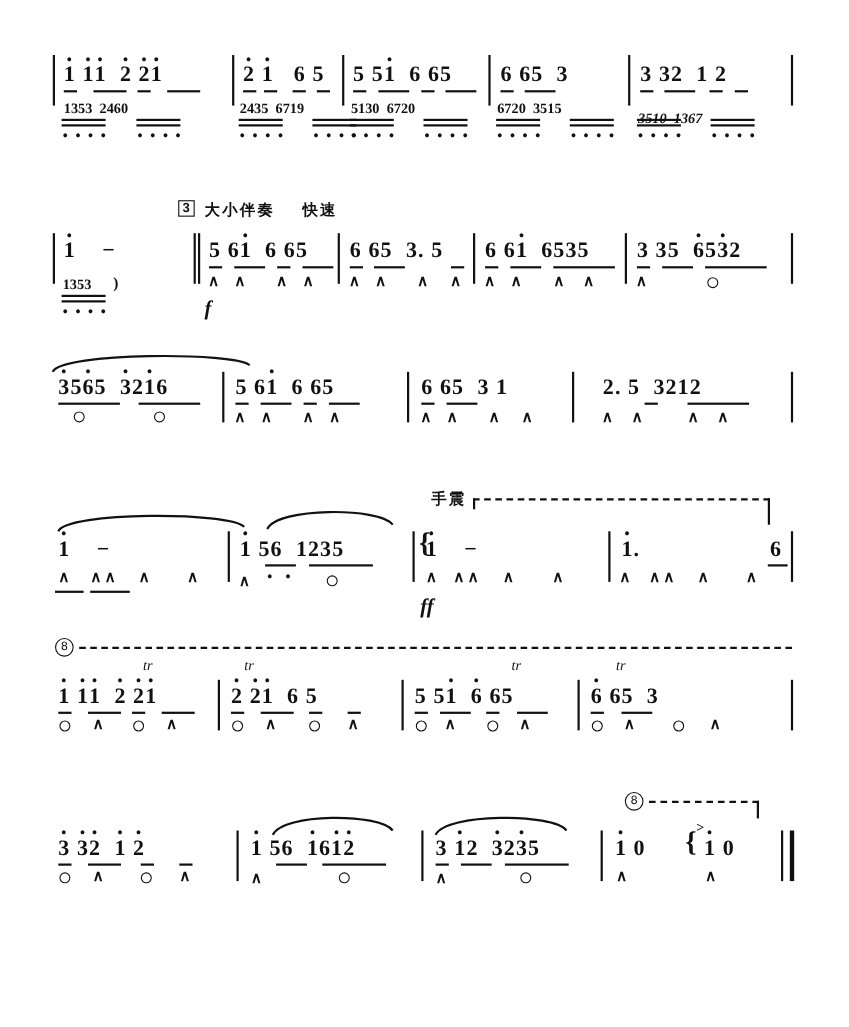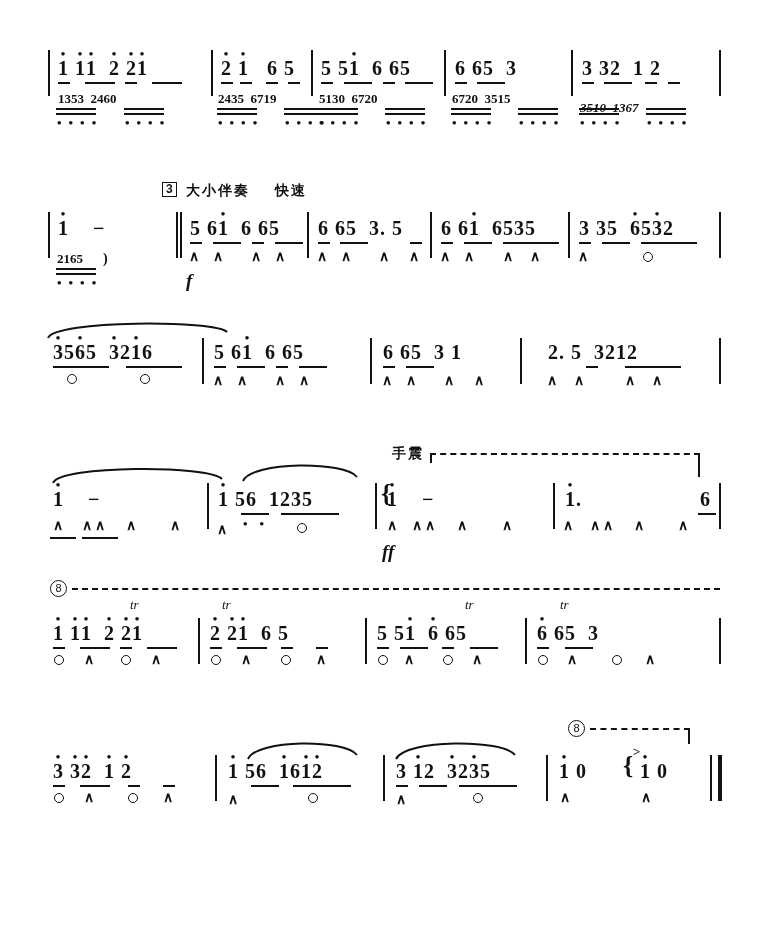--- a/index.html
+++ b/index.html
@@ -240,21 +240,21 @@
     <div class="bar" style="left:176px; top:42px; height:46px;"></div>
     <div class="bar" style="left:180px; top:42px; height:46px;"></div>
     <div class="bar" style="left:307px; top:42px; height:46px;"></div>
     <div class="bar" style="left:430px; top:42px; height:46px;"></div>
     <div class="bar" style="left:568px; top:42px; height:46px;"></div>
     <div class="bar" style="left:719px; top:42px; height:46px;"></div>
 
     <div class="cell num" style="left:58px; top:48px;">
       <span class="dotover">1</span>&nbsp;&nbsp;&nbsp;&nbsp;−
     </div>
-    <div class="cell num tiny" style="left:57px; top:82px;">2165</div>
+    <div class="cell num tiny" style="left:57px; top:82px;">1353</div>
     <div class="beam" style="left:56px; top:98px; width:40px;"></div>
     <div class="beam" style="left:56px; top:103px; width:40px;"></div>
     <div class="cell num tiny" style="left:57px; top:106px; letter-spacing:7px;">••••</div>
     <div class="cell num" style="left:103px; top:82px; font-size:14px;">)</div>
 
     <div class="cell num" style="left:190px; top:48px;">
       5 6<span class="dotover">1</span>&nbsp;&nbsp;6 65
     </div>
     <div class="beam" style="left:190px; top:72px; width:12px;"></div>
     <div class="beam" style="left:213px; top:72px; width:28px;"></div>

